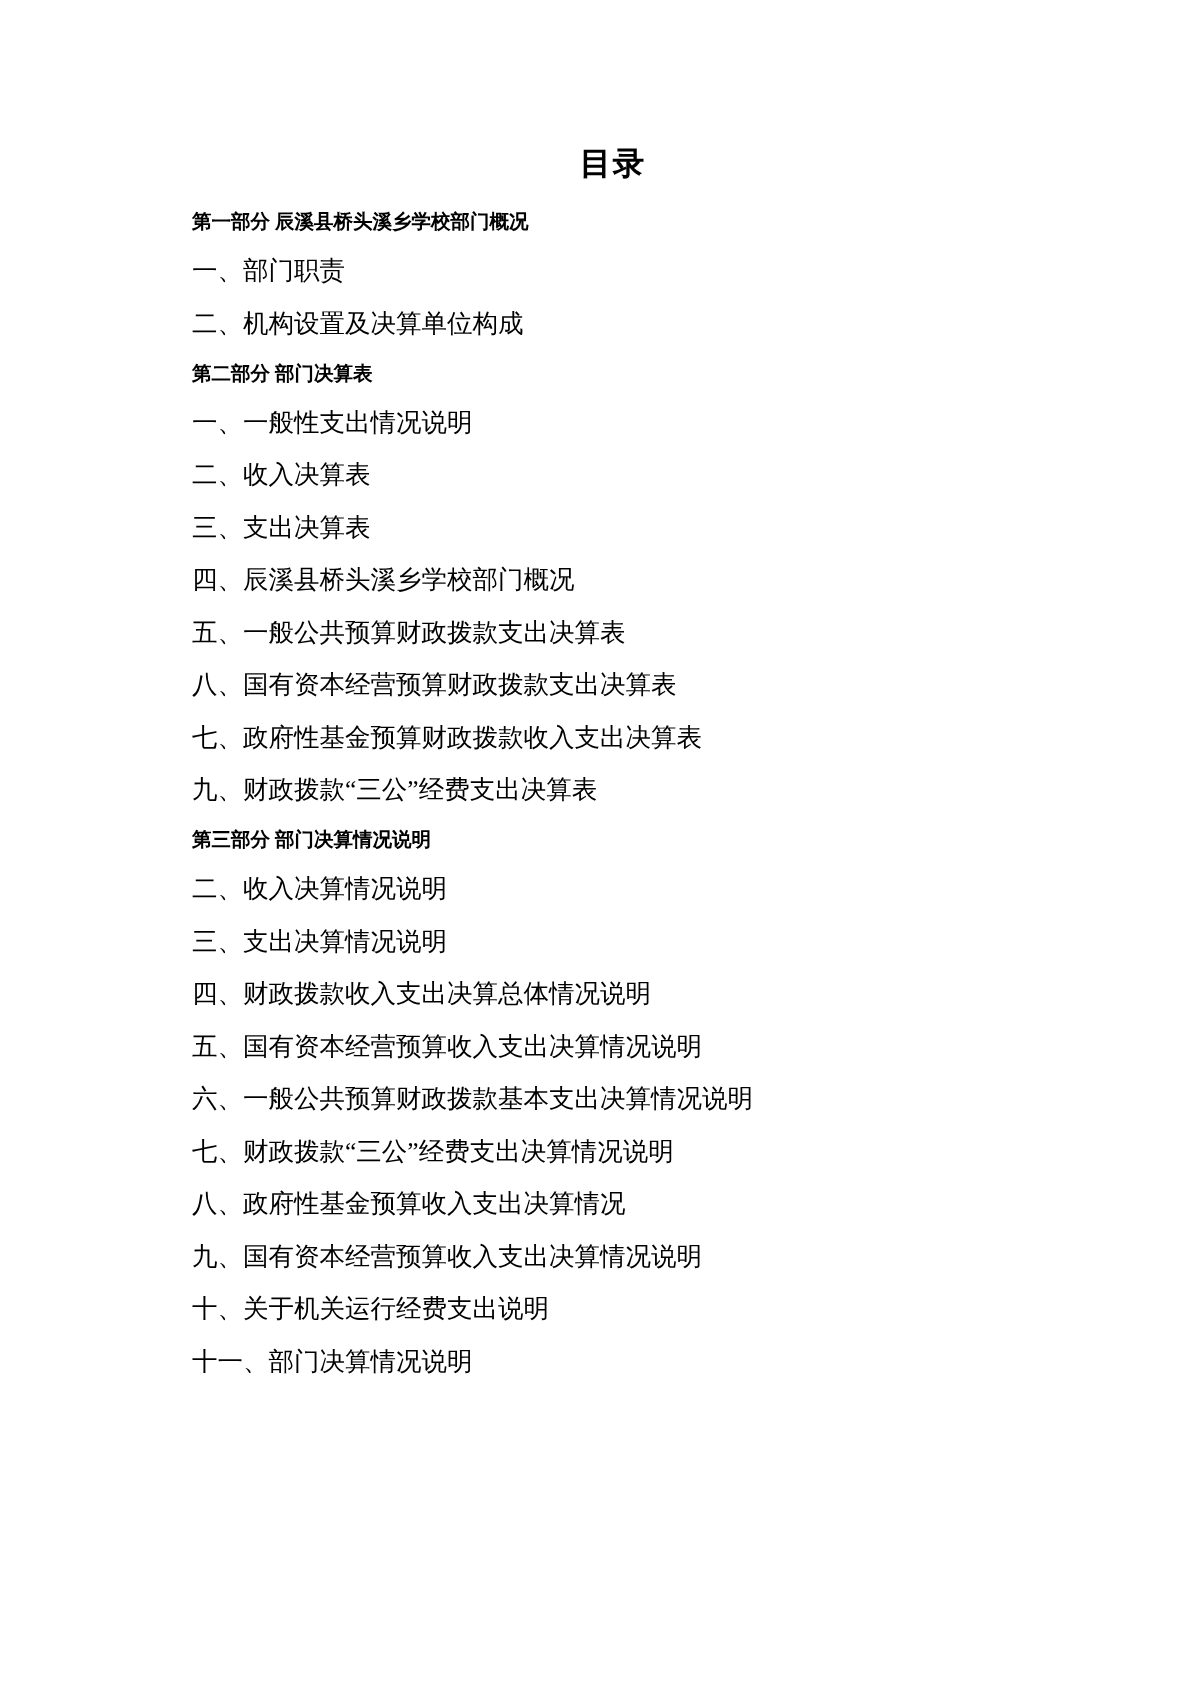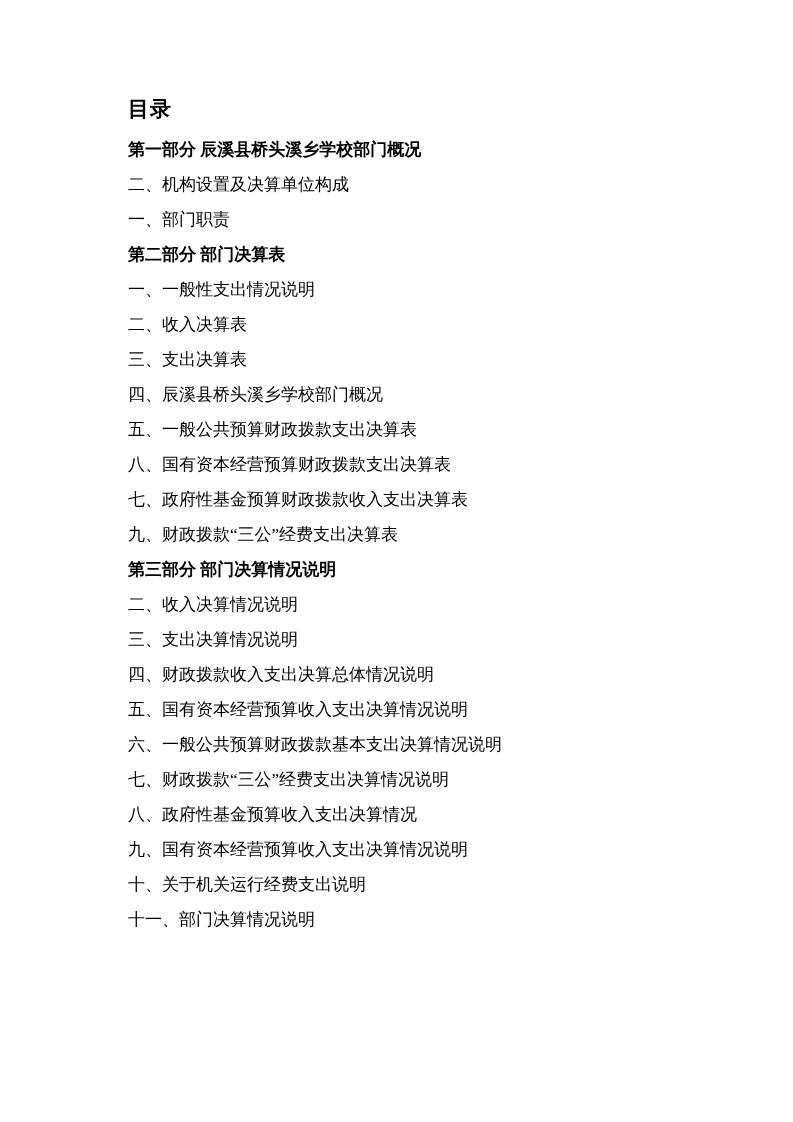--- a/index.html
+++ b/index.html
@@ -15,56 +15,56 @@
     overflow: hidden;
   }
   .page {
     width: 793px;
     height: 1122px;
     box-sizing: border-box;
     padding: 96px 104px 0 128px;
     position: relative;
   }
   .doc-title {
-    text-align: left;
+    text-align: center;
     font-size: 21px;
     font-weight: bold;
     letter-spacing: 1px;
     margin: 0 0 18px 0;
     line-height: 1.3;
   }
   .toc {
     margin: 0;
     padding: 0;
     list-style: none;
   }
   .toc-entry {
     font-size: 17px;
     line-height: 1.0;
     margin: 0 0 18px 0;
     white-space: nowrap;
   }
   .toc-entry.part {
     font-weight: bold;
-    font-size: 17px;
+    font-size: 13px;
     margin-bottom: 18px;
   }
   .toc-entry.item {
     font-weight: normal;
   }
 </style>
 </head>
 <body>
 
 <div class="page">
   <h1 class="doc-title">目录</h1>
   <div class="toc">
     <div class="toc-entry part">第一部分 辰溪县桥头溪乡学校部门概况</div>
+    <div class="toc-entry item">一、部门职责</div>
     <div class="toc-entry item">二、机构设置及决算单位构成</div>
-    <div class="toc-entry item">一、部门职责</div>
     <div class="toc-entry part">第二部分 部门决算表</div>
     <div class="toc-entry item">一、一般性支出情况说明</div>
     <div class="toc-entry item">二、收入决算表</div>
     <div class="toc-entry item">三、支出决算表</div>
     <div class="toc-entry item">四、辰溪县桥头溪乡学校部门概况</div>
     <div class="toc-entry item">五、一般公共预算财政拨款支出决算表</div>
     <div class="toc-entry item">八、国有资本经营预算财政拨款支出决算表</div>
     <div class="toc-entry item">七、政府性基金预算财政拨款收入支出决算表</div>
     <div class="toc-entry item">九、财政拨款“三公”经费支出决算表</div>
     <div class="toc-entry part">第三部分 部门决算情况说明</div>

